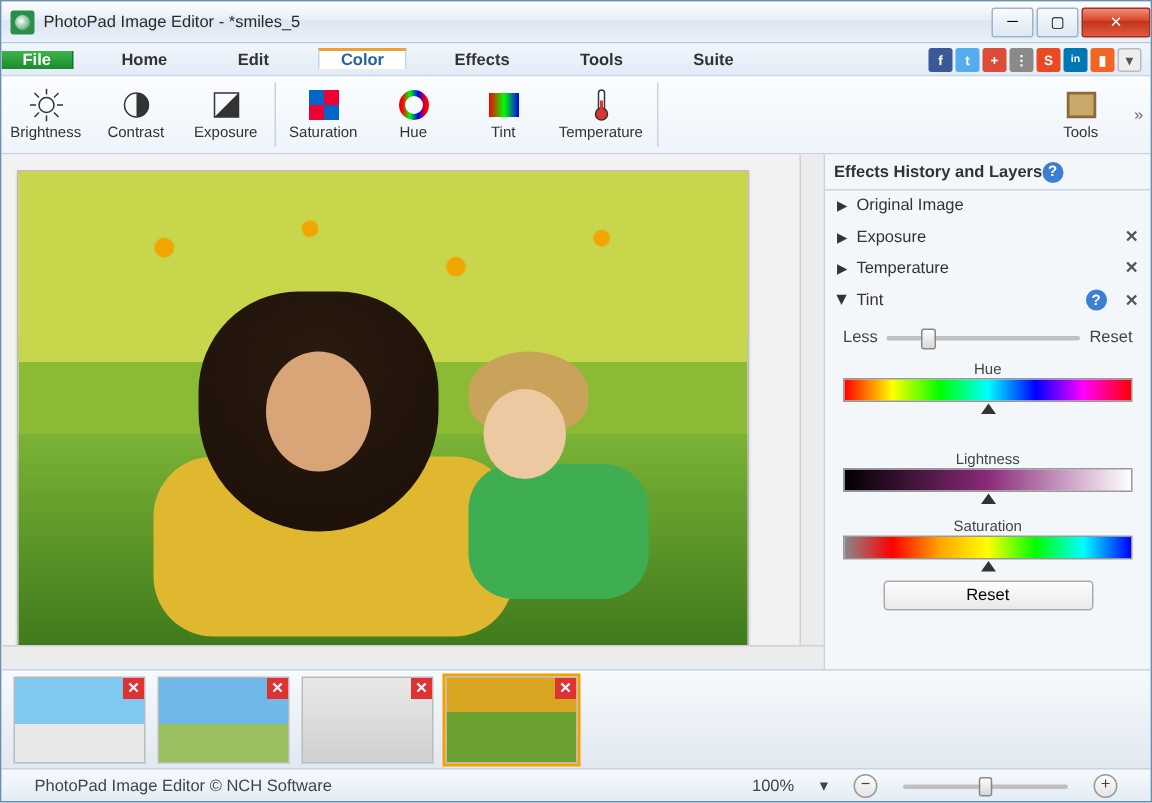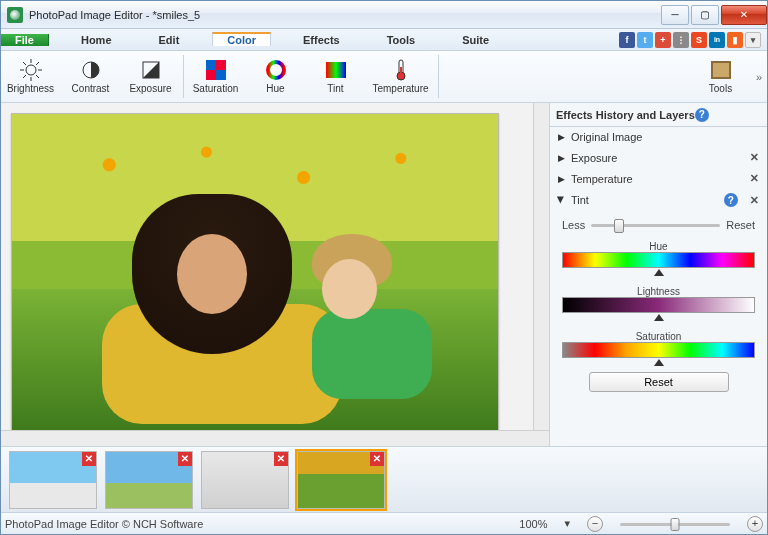--- a/index.html
+++ b/index.html
@@ -65,21 +65,21 @@
 .lightbar { background:linear-gradient(90deg,#000,#8a2a7a,#fff);}
 .satbar { background:linear-gradient(90deg,#888,red,orange,yellow,lime,cyan,blue);}
 .resetbtn { margin:6px auto 0; width:140px; height:20px; border:1px solid #aaa; background:linear-gradient(#fdfdfd,#e9e9e9); border-radius:3px; display:flex;align-items:center;justify-content:center;}
 
 .thumbs { height:66px; background:linear-gradient(#f6fafd,#e1e8f0); border-top:1px solid #c6d4e1; display:flex; align-items:center; padding:4px 8px; gap:8px;}
 .thumb { width:88px; height:58px; border:1px solid #bbb; background:#ccc; position:relative;}
 .thumb.active { outline:2px solid #f4a000;}
 .thumb .tx { position:absolute; top:0; right:0; width:14px; height:14px; background:#d33; color:#fff; display:flex;align-items:center;justify-content:center; font-size:10px; font-weight:bold;}
 .t1{background:linear-gradient(#7fc8f0 55%,#e8e8e8 55%);} .t2{background:linear-gradient(#6fb8e8 55%,#9ac060 55%);} .t3{background:linear-gradient(#e8e8e8,#d0d0d0);} .t4{background:linear-gradient(#d9a621 40%,#6aa030 40%);}
 
-.statusbar { height:22px; background:linear-gradient(#f6fafd,#e4ecf4); border-top:1px solid #c6d4e1; display:flex; align-items:center; padding:0 4px; gap:17px; color:#444;justify-content:space-between;}
+.statusbar { height:22px; background:linear-gradient(#f6fafd,#e4ecf4); border-top:1px solid #c6d4e1; display:flex; align-items:center; padding:0 22px; gap:17px; color:#444;justify-content:space-between;}
 .statusbar .fill { flex:1; }
 .zoomslider { width:110px; height:14px; position:relative;}
 .zoomslider .track{position:absolute;left:0;right:0;top:6px;height:3px;background:#c0c0c0;border-radius:2px;}
 .zoomslider .thumb{position:absolute;top:1px;left:50%;width:9px;height:13px;background:linear-gradient(#fdfdfd,#d8d8d8);border:1px solid #888;border-radius:2px;transform:translateX(-50%);}
 .circlebtn { width:16px;height:16px;border:1px solid #999;border-radius:50%;display:flex;align-items:center;justify-content:center;background:linear-gradient(#fdfdfd,#e4e4e4);font-size:11px;line-height:1;}
 .helpq{width:14px;height:14px;border-radius:50%;background:#3a7fd4;color:#fff;display:flex;align-items:center;justify-content:center;font-size:10px;font-weight:bold;}
 svg{display:block;}
 </style>
 </head>
 <body>
@@ -276,21 +276,21 @@
             <div class="thumb" style="left:18%"></div>
           </div>
         <span>Reset</span>
       </div>
       <div>
         <div class="huebar-label">Hue</div>
         <div class="gradientbar huebar">
             <div class="marker"></div>
           </div>
       </div>
-      <div style="margin-top:10px">
+      <div style="margin-top:25px">
         <div class="huebar-label">Lightness</div>
         <div class="gradientbar lightbar">
             <div class="marker"></div>
           </div>
       </div>
       <div style="margin-top:10px">
         <div class="huebar-label">Saturation</div>
         <div class="gradientbar satbar">
             <div class="marker"></div>
           </div>

